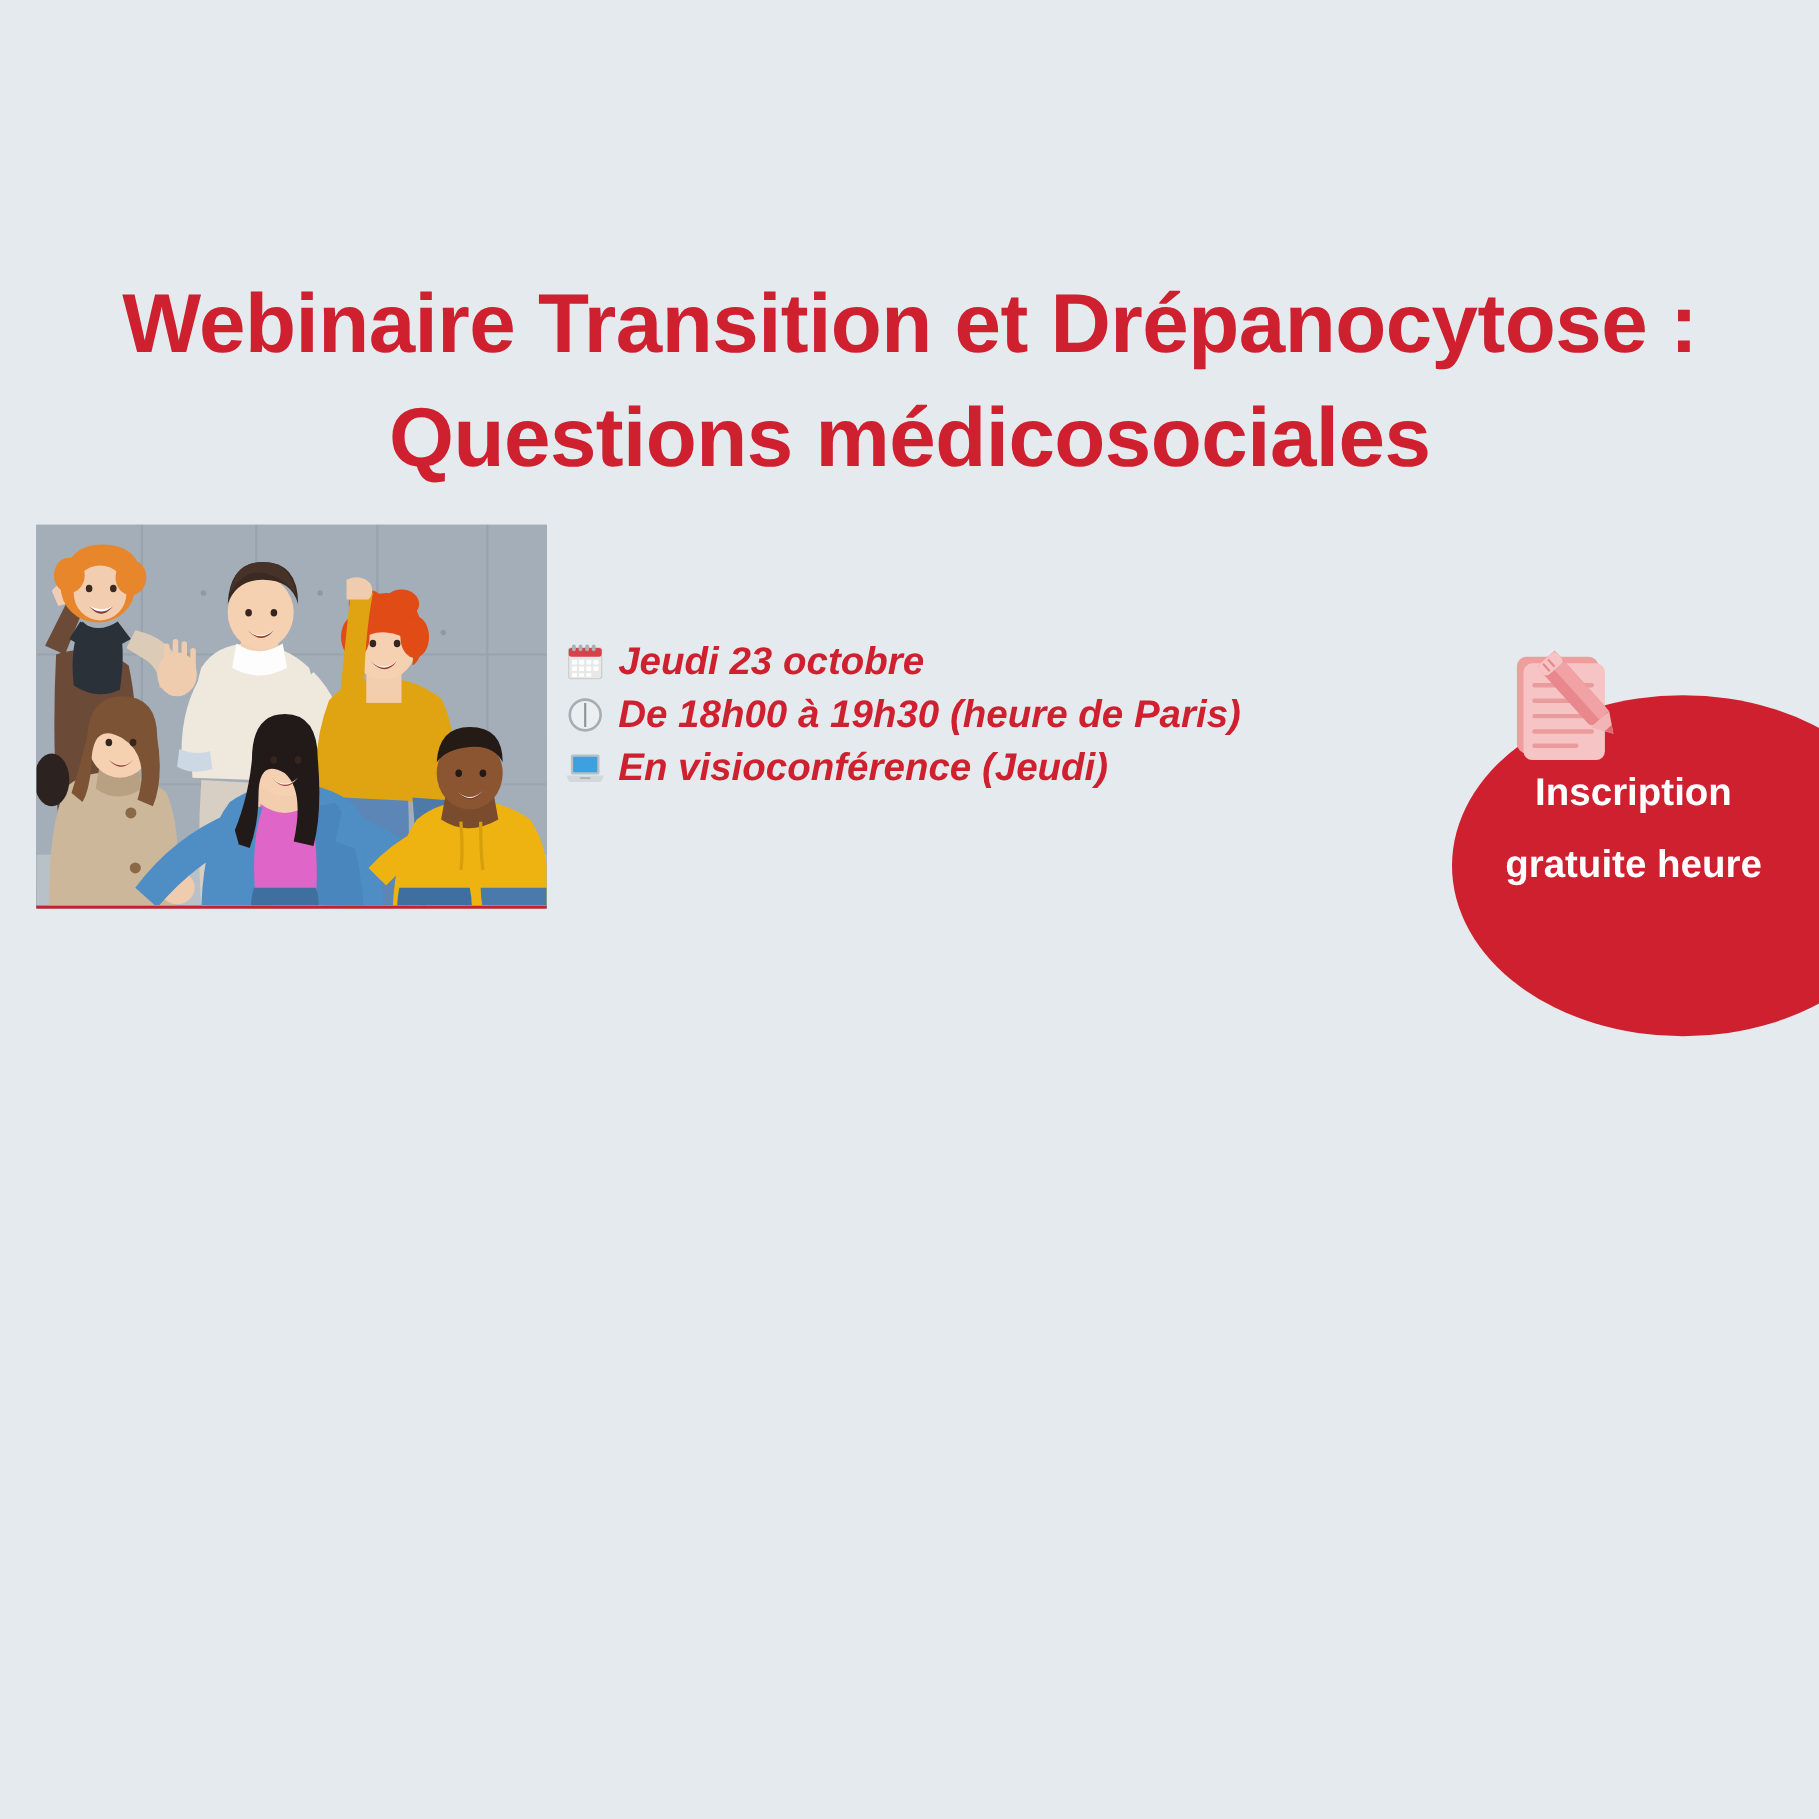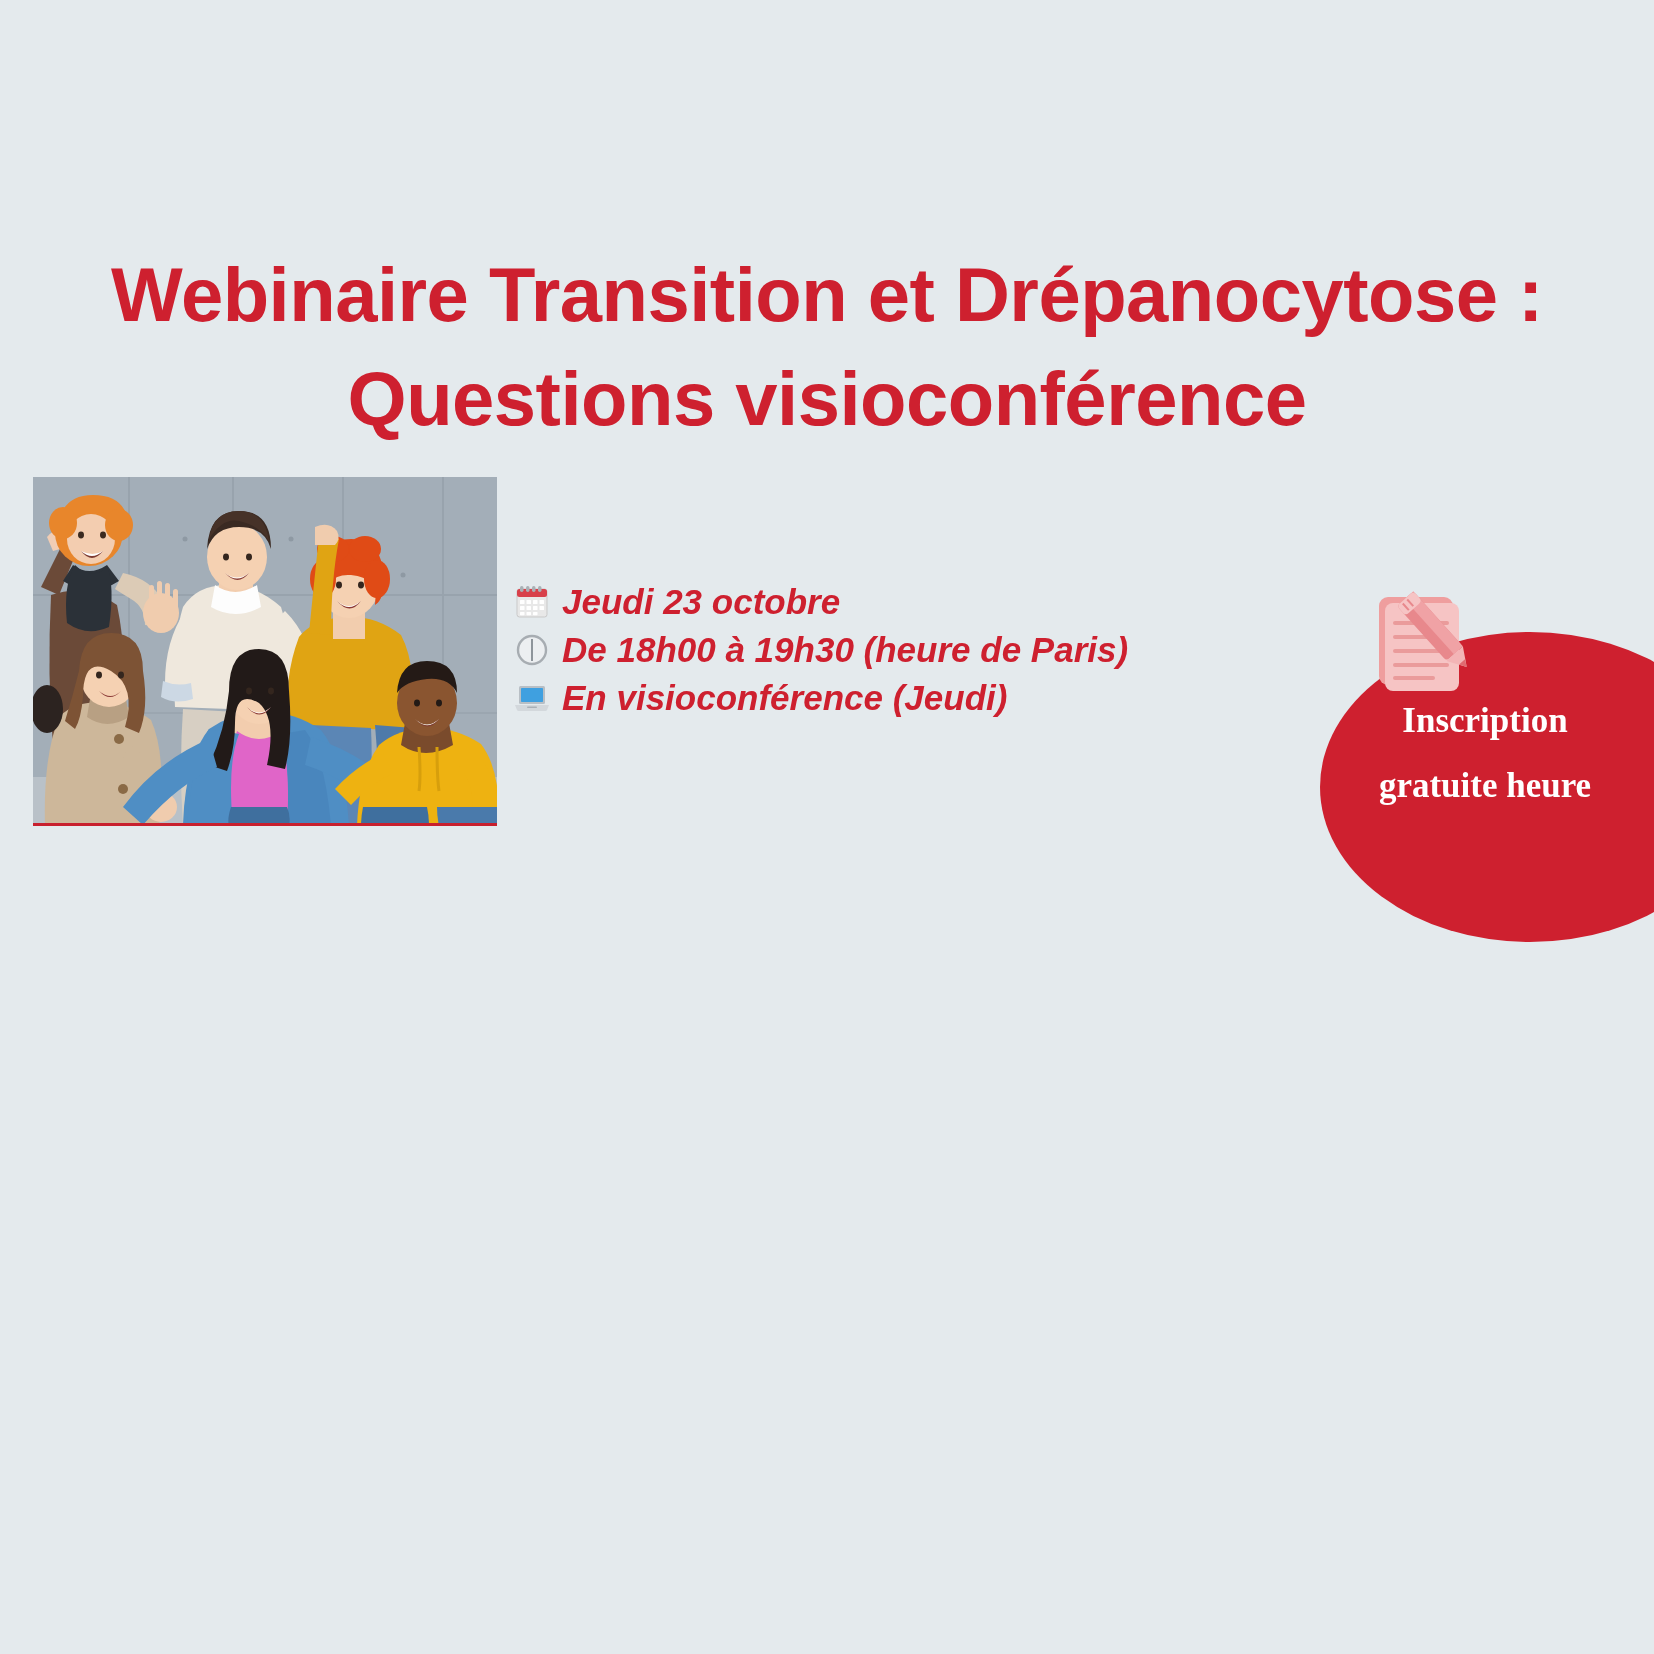--- a/index.html
+++ b/index.html
@@ -113,39 +113,39 @@
   .badge-text {
     position: absolute;
     left: 67px;
     top: 56px;
     width: 330px;
     text-align: center;
     color: #ffffff;
     font-weight: bold;
     font-size: 35px;
     line-height: 65px;
-    font-family: Liberation Serif, serif;
+    font-family: Liberation Sans, sans-serif;
   }
 
   .badge-memo-icon {
     position: absolute;
     left: 108px;
     top: -53px;
     width: 124px;
     height: 124px;
   }
 </style>
 </head>
 <body>
 
 <div id="poster">
 
   <div class="title-block">
     <div class="title-line">Webinaire Transition et Drépanocytose :</div>
-    <div class="title-line">Questions visioconférence</div>
+    <div class="title-line">Questions médicosociales</div>
   </div>
 
   <div class="photo-frame">
     <svg class="photo-svg" viewBox="0 0 464 349" preserveAspectRatio="xMidYMid slice">
       <defs>
         <linearGradient id="wallg" x1="0" y1="0" x2="0" y2="1">
           <stop offset="0" stop-color="#a9b3bc"></stop>
           <stop offset="1" stop-color="#9aa5af"></stop>
         </linearGradient>
         <clipPath id="frameclip">

